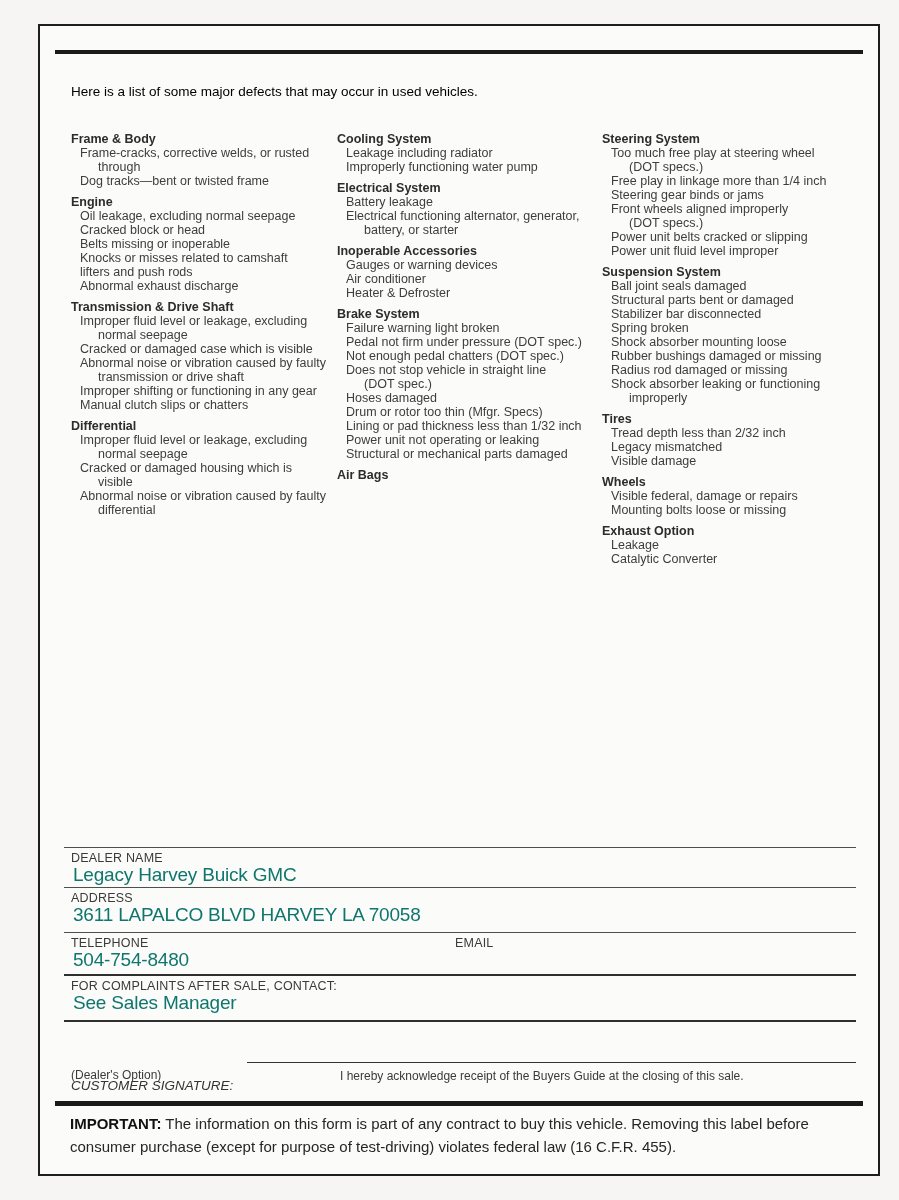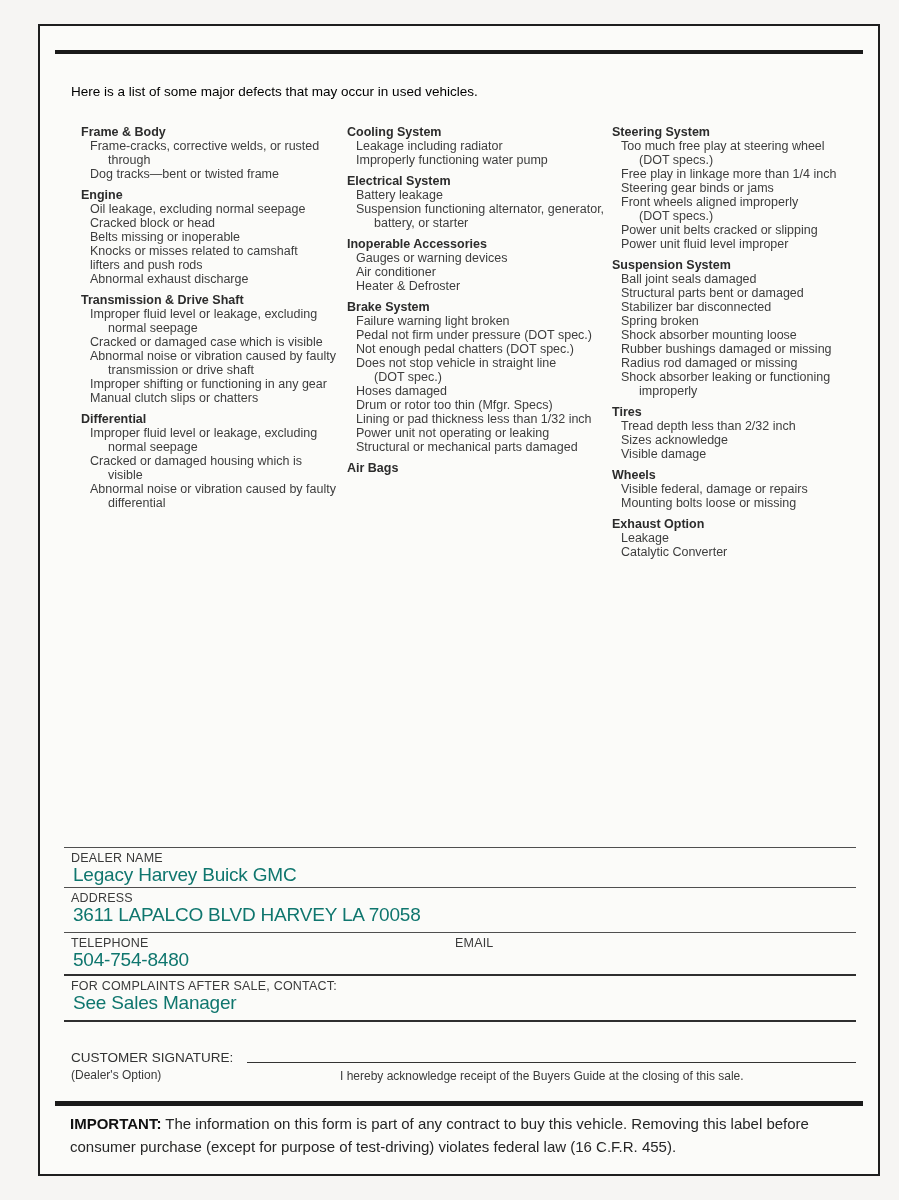--- a/index.html
+++ b/index.html
@@ -10,21 +10,21 @@
     color:#3c3c3c;
   }
   .sheet{
     position:absolute;left:38px;top:24px;width:838px;height:1148px;
     border:2px solid #1e1e1e;background:#fbfbf9;
   }
   .rule-thick{position:absolute;background:#1a1a1a;}
   .rule-thin{position:absolute;border-top:1px solid #4f4f4f;height:0;}
   .rule-med{position:absolute;background:#2f2f2f;height:2px;}
   .intro{position:absolute;left:71px;top:84px;font-size:13.5px;color:#000000;text-align:right;}
-  .col{position:absolute;top:125px;white-space:nowrap;margin-left:10px;}
+  .col{position:absolute;top:132px;white-space:nowrap;}
   .section{margin:0 0 0 0;}
   .section + .section, .section:not(:first-child){margin-top:7px;}
   .section-title{font-weight:bold;font-size:12.5px;line-height:14px;color:#2c2c2c;}
   .defect-line{font-size:12.5px;line-height:14px;padding-left:9px;color:#3d3d3d;}
   .defect-line.cont{padding-left:27px;}
   .form-label{position:absolute;font-size:12.5px;color:#3a3a3a;letter-spacing:.2px;}
   .form-value{position:absolute;font-size:19px;color:#0f766e;letter-spacing:-.2px;}
   .sig-label{position:absolute;font-size:13.5px;color:#333;}
   .small-text{position:absolute;font-size:12px;color:#3a3a3a;}
   .important{
@@ -80,21 +80,21 @@
   </div>
 <div class="col" style="left:337px;">
     <div class="section">
       <div class="section-title">Cooling System</div>
       <div class="defect-line">Leakage including radiator</div>
       <div class="defect-line">Improperly functioning water pump</div>
     </div>
     <div class="section">
       <div class="section-title">Electrical System</div>
       <div class="defect-line">Battery leakage</div>
-      <div class="defect-line">Suspension functioning alternator, generator,</div>
+      <div class="defect-line">Electrical functioning alternator, generator,</div>
       <div class="defect-line cont">battery, or starter</div>
     </div>
     <div class="section">
       <div class="section-title">Inoperable Accessories</div>
       <div class="defect-line">Gauges or warning devices</div>
       <div class="defect-line">Air conditioner</div>
       <div class="defect-line">Heater &amp; Defroster</div>
     </div>
     <div class="section">
       <div class="section-title">Brake System</div>
@@ -133,21 +133,21 @@
       <div class="defect-line">Spring broken</div>
       <div class="defect-line">Shock absorber mounting loose</div>
       <div class="defect-line">Rubber bushings damaged or missing</div>
       <div class="defect-line">Radius rod damaged or missing</div>
       <div class="defect-line">Shock absorber leaking or functioning</div>
       <div class="defect-line cont">improperly</div>
     </div>
     <div class="section">
       <div class="section-title">Tires</div>
       <div class="defect-line">Tread depth less than 2/32 inch</div>
-      <div class="defect-line">Sizes acknowledge</div>
+      <div class="defect-line">Legacy mismatched</div>
       <div class="defect-line">Visible damage</div>
     </div>
     <div class="section">
       <div class="section-title">Wheels</div>
       <div class="defect-line">Visible federal, damage or repairs</div>
       <div class="defect-line">Mounting bolts loose or missing</div>
     </div>
     <div class="section">
       <div class="section-title">Exhaust Option</div>
       <div class="defect-line">Leakage</div>
@@ -168,21 +168,21 @@
 <div class="form-label" style="left:455px;top:936px;">EMAIL</div>
 <div class="form-value" style="left:73px;top:949px;">504-754-8480</div>
 <div class="form-value" style="left:457px;top:949px;"></div>
 
 <div class="rule-med" style="left:64px;top:974px;width:792px;"></div>
 <div class="form-label" style="left:71px;top:979px;">FOR COMPLAINTS AFTER SALE, CONTACT:</div>
 <div class="form-value" style="left:73px;top:992px;">See Sales Manager</div>
 
 <div class="rule-med" style="left:64px;top:1020px;width:792px;"></div>
 
-<div class="sig-label" style="left:71px;top:1050px;">CUSTOMER SIGNATURE:</div>
+<div class="sig-label" style="left:71px;top:1078px;font-style:italic;">CUSTOMER SIGNATURE:</div>
 <div class="rule-thin" style="left:247px;top:1062px;width:609px;border-top-color:#333;"></div>
 <div class="small-text" style="left:71px;top:1068px;">(Dealer's Option)</div>
 <div class="small-text" style="left:340px;top:1069px;">I hereby acknowledge receipt of the Buyers Guide at the closing of this sale.</div>
 
 <div class="rule-thick" style="left:55px;top:1101px;width:808px;height:5px;"></div>
 <div class="important">
   <b>IMPORTANT:</b>
   <span> </span>
   <span>The information on this form is part of any contract to buy this vehicle.  Removing this label before consumer purchase (except for purpose of test-driving) violates federal law (16 C.F.R. 455).</span>
 </div>

